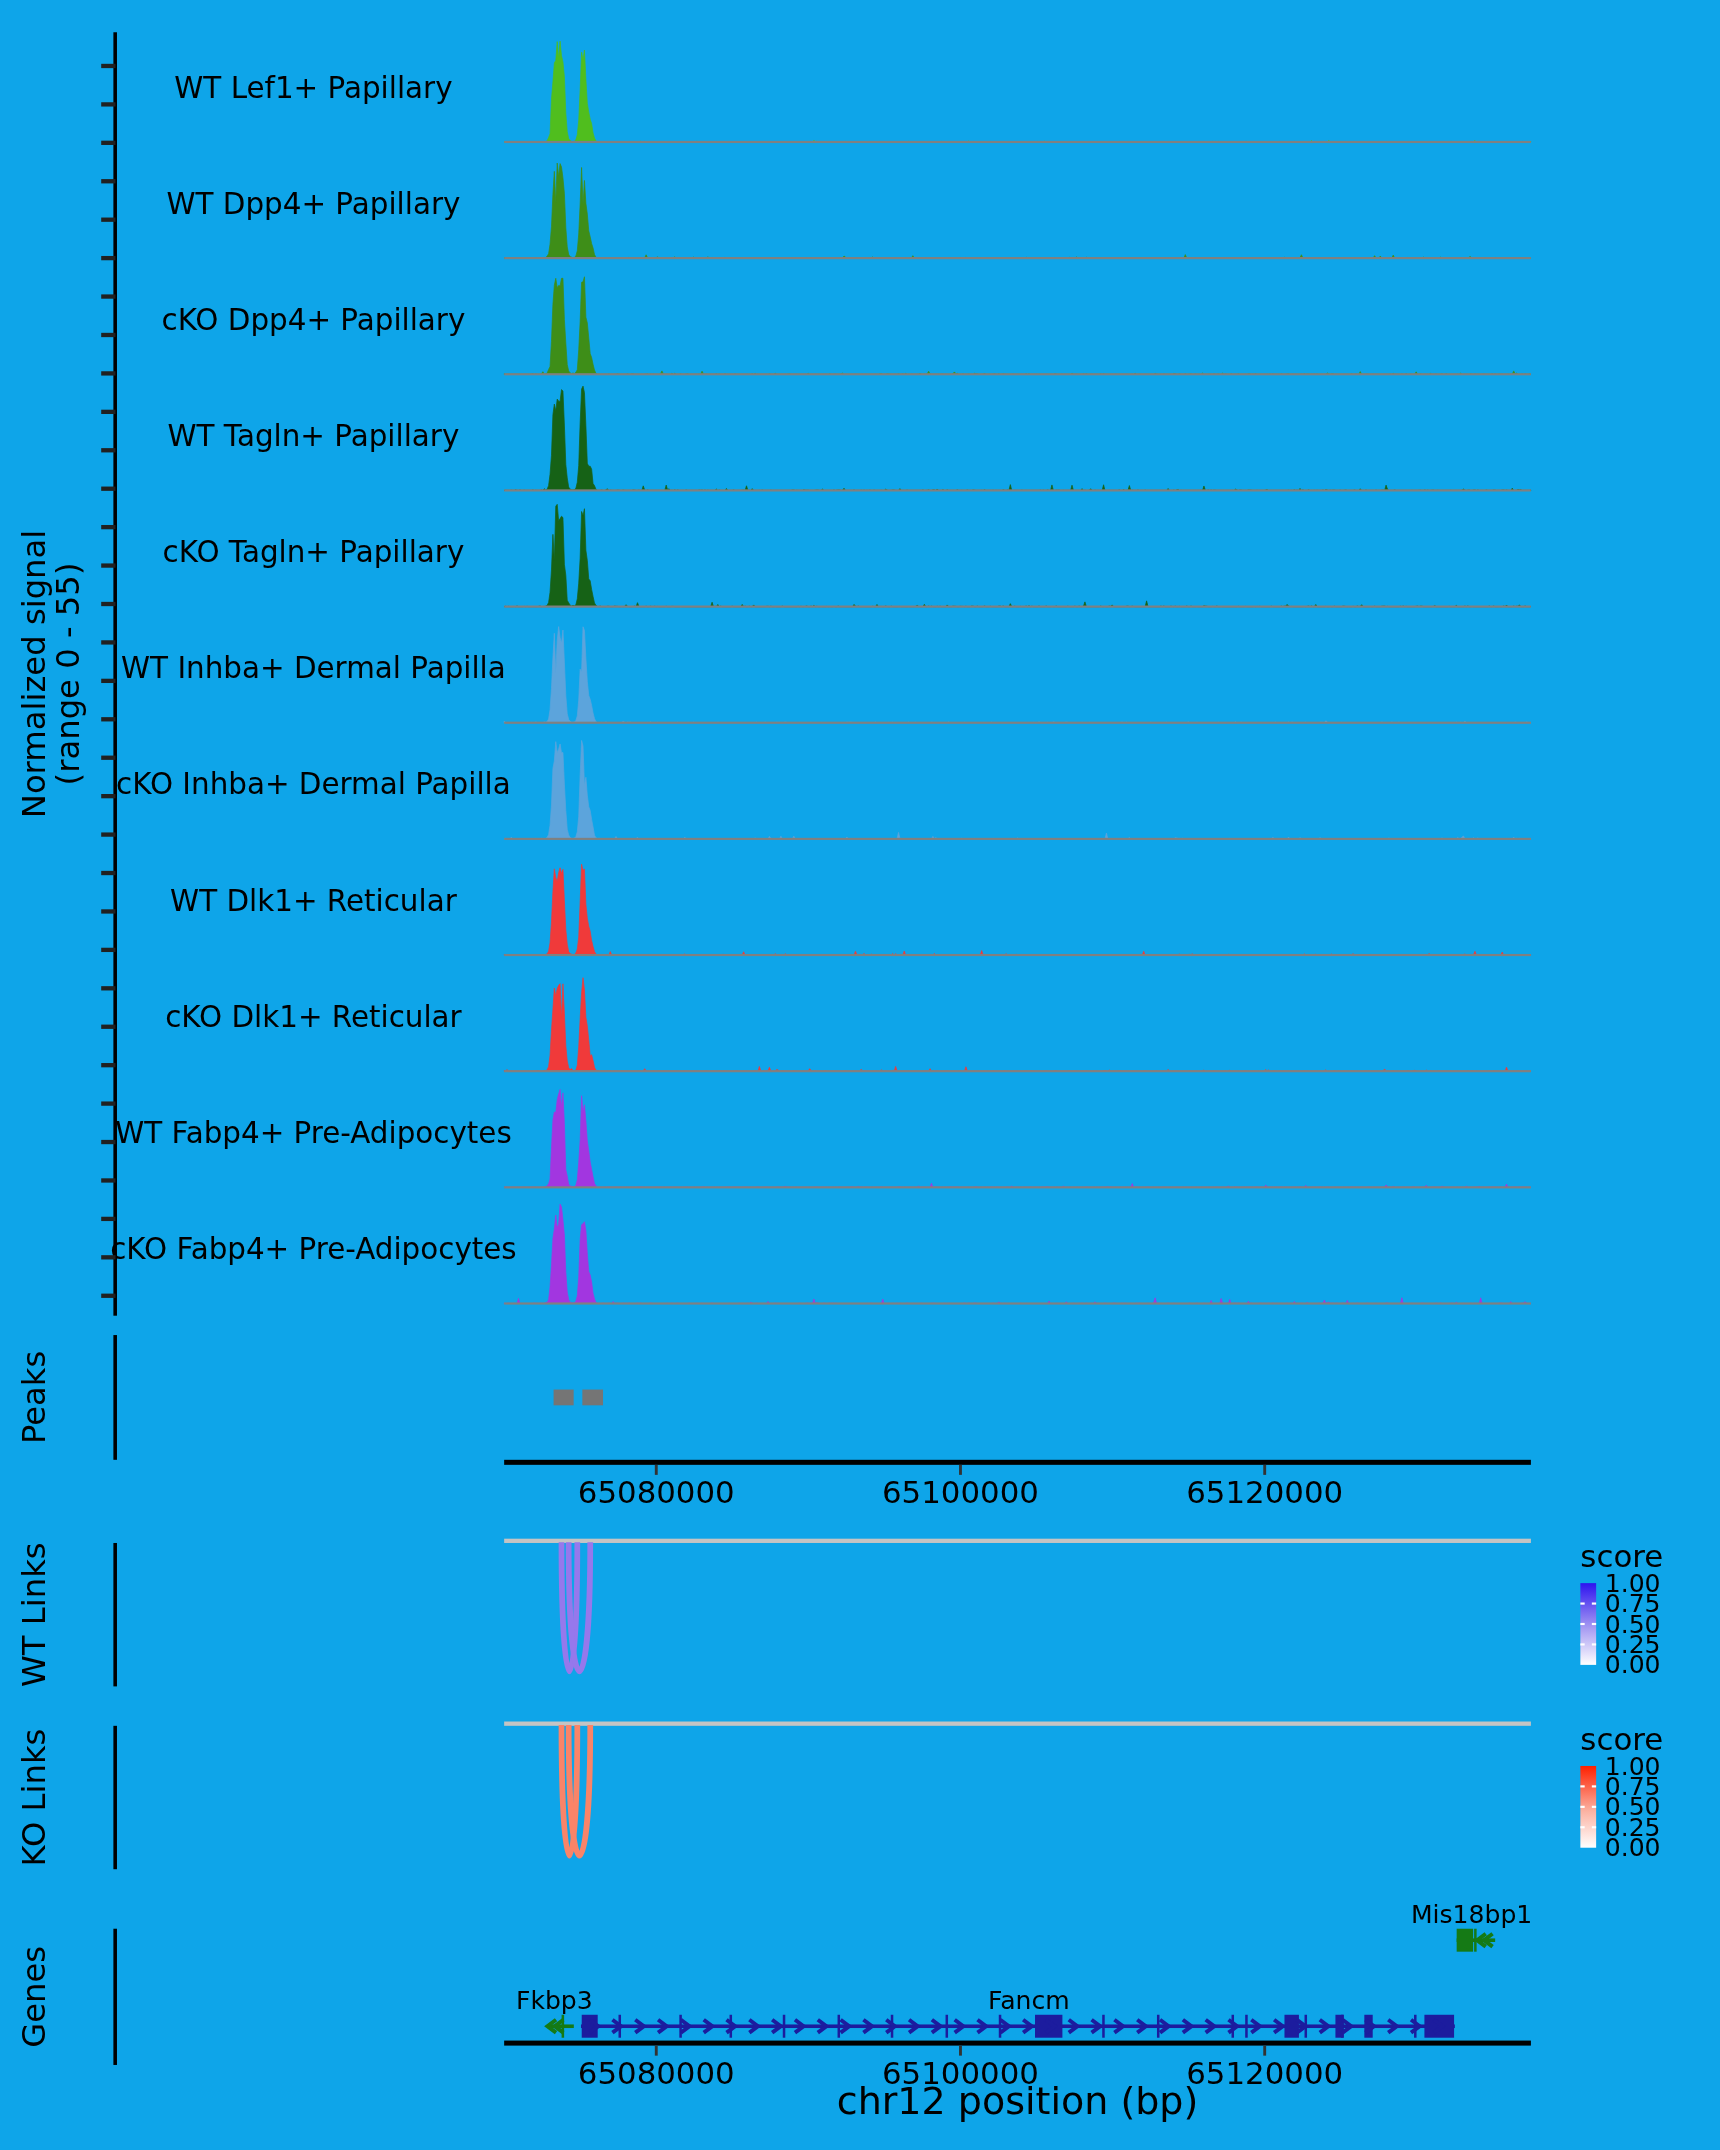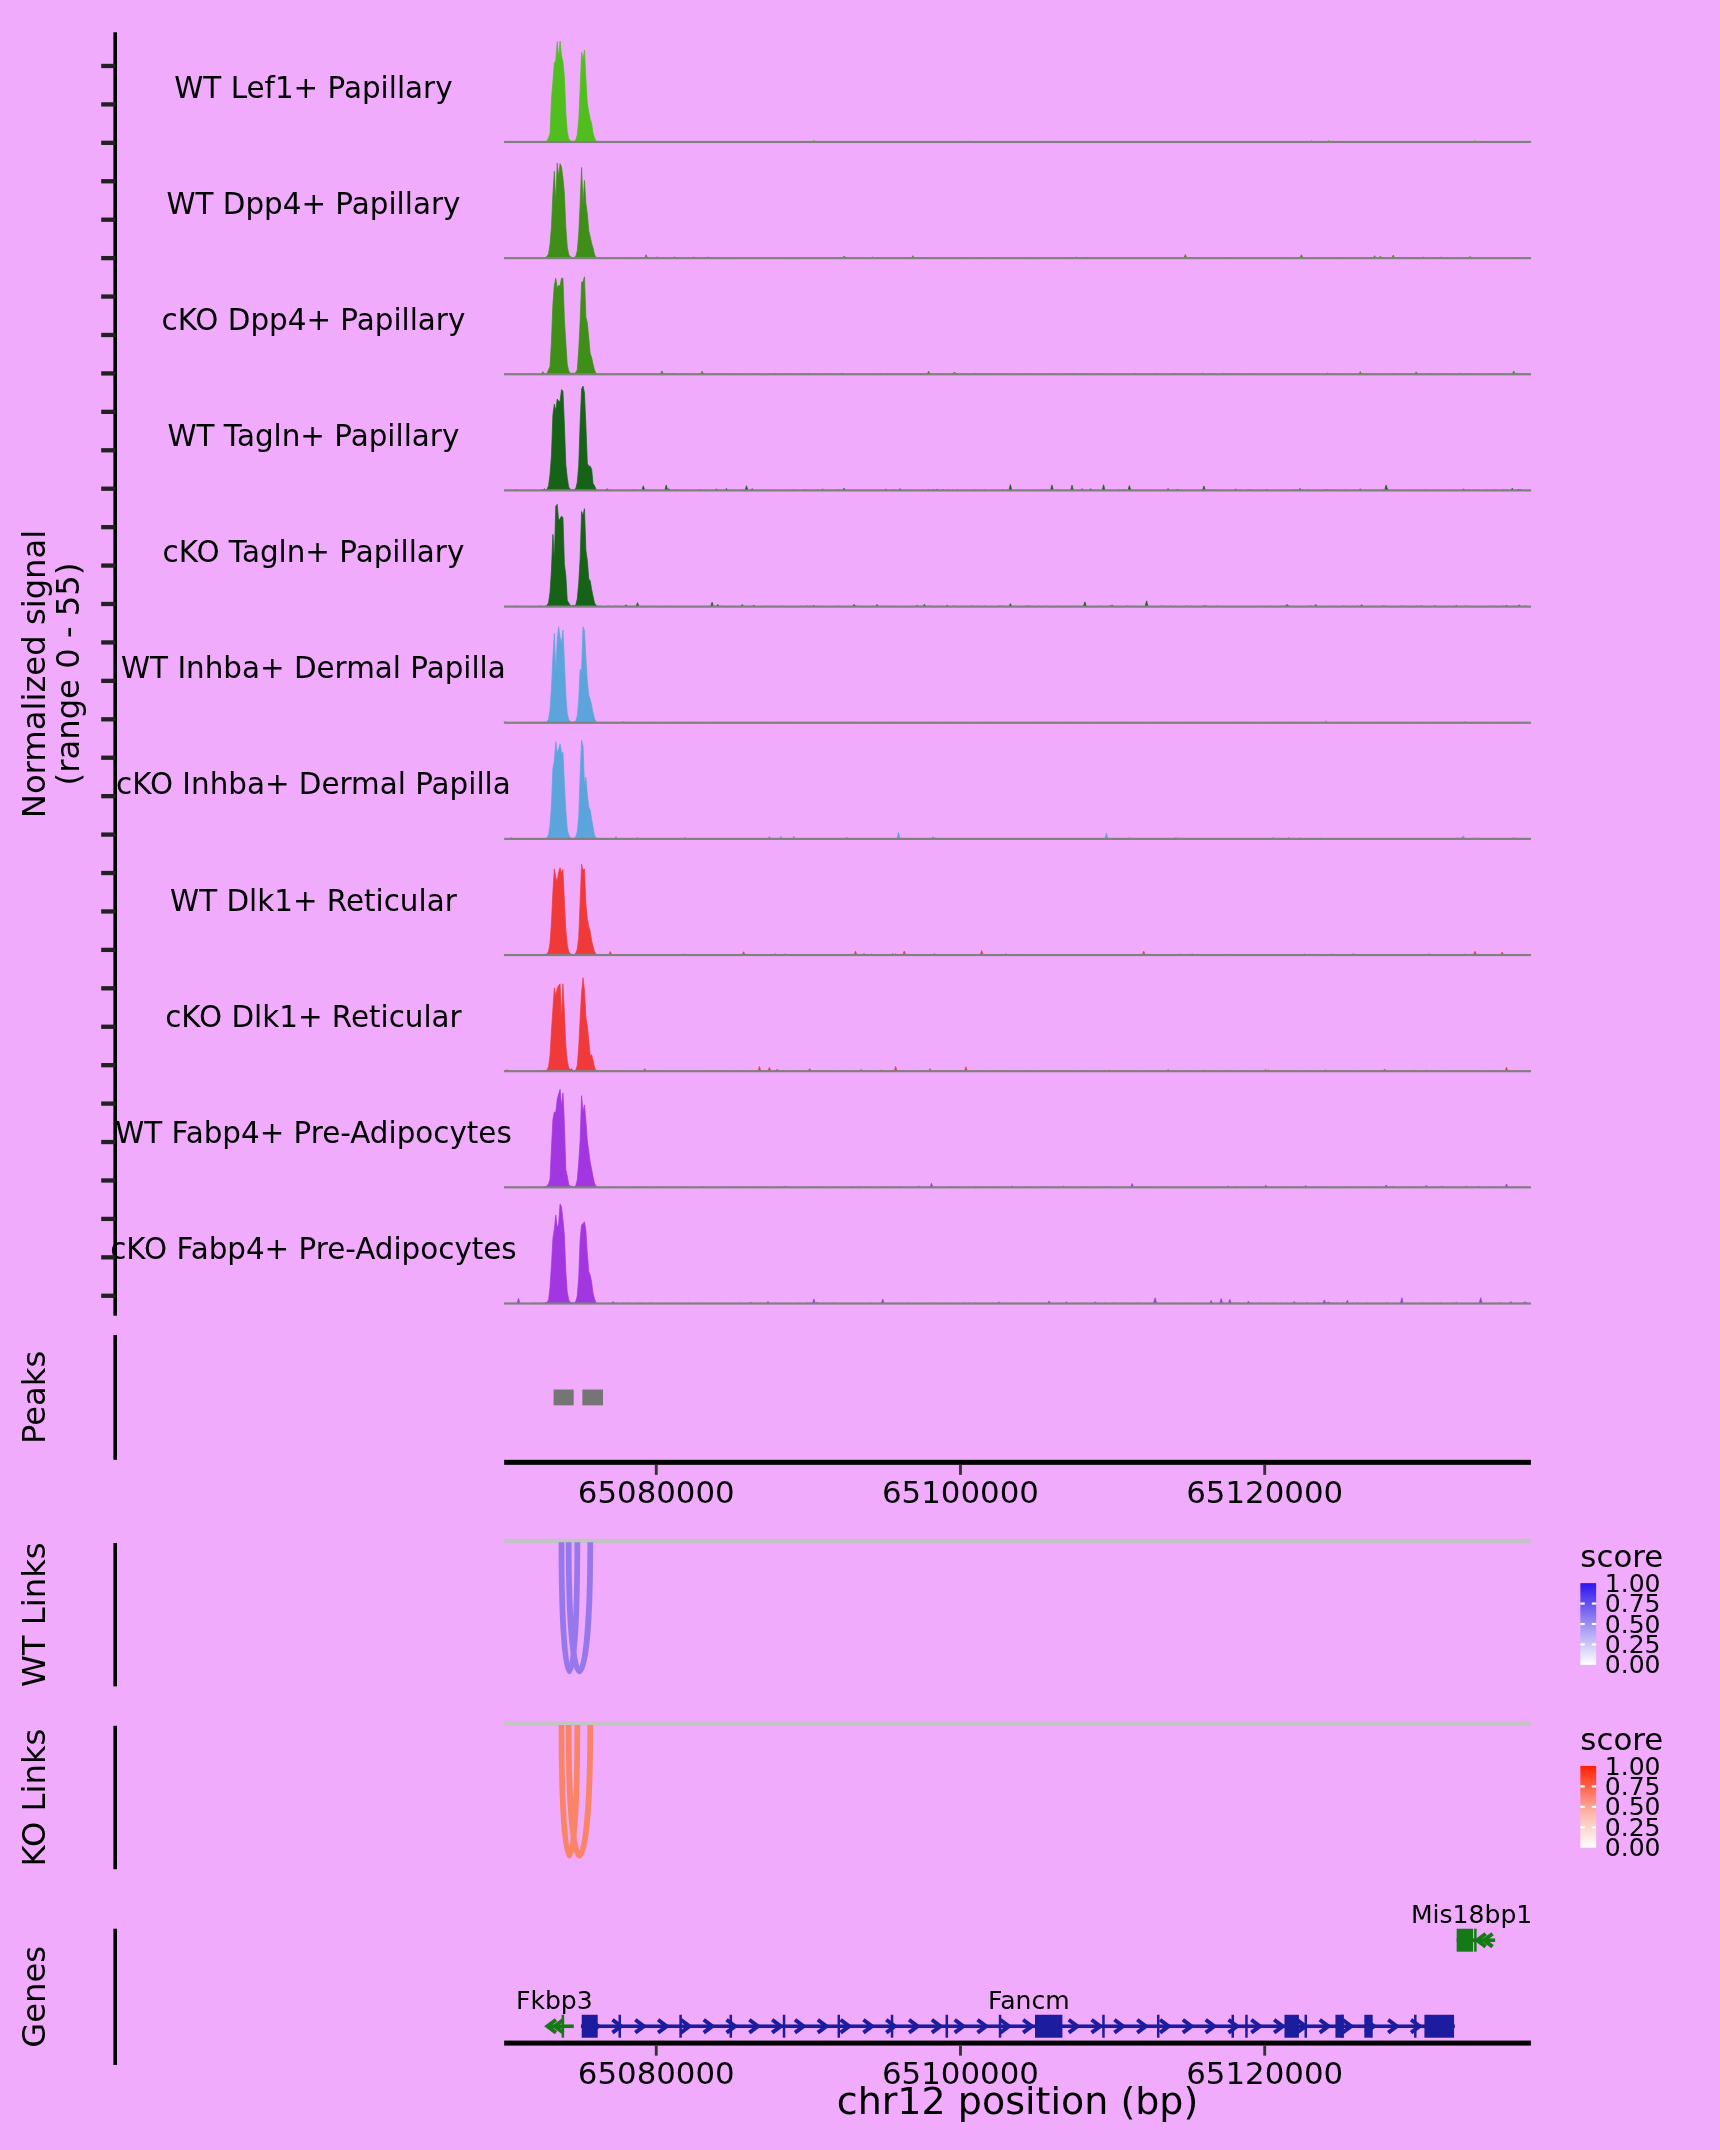--- a/index.html
+++ b/index.html
@@ -1,16 +1,16 @@
 <!DOCTYPE html>
 <html style="font-size:11.5px"><head>
 <meta charset="utf-8">
 <style>
   html,body{margin:0;padding:0;background:#ffffff;}
-  #wrap{width:1721px;height:2151px;position:relative;background:#f0abfc;}
+  #wrap{width:1721px;height:2151px;position:relative;background:#0ea5e9;}
   svg{display:block;}
   text{font-family:"DejaVu Sans","Liberation Sans",sans-serif;fill:#000;}
   .ylab{font-size:45px;}
   .panellab{font-size:45px;}
   .xlab{font-size:53px;}
 </style>
 </head>
 <body>
 
 <div id="wrap">

